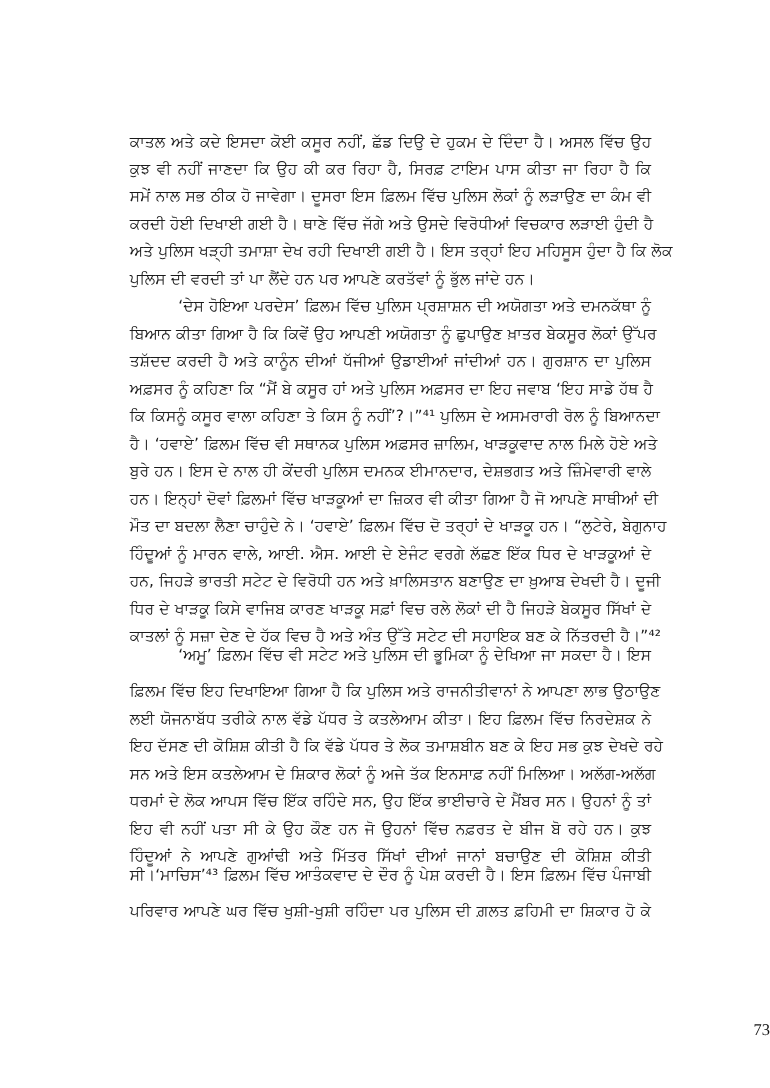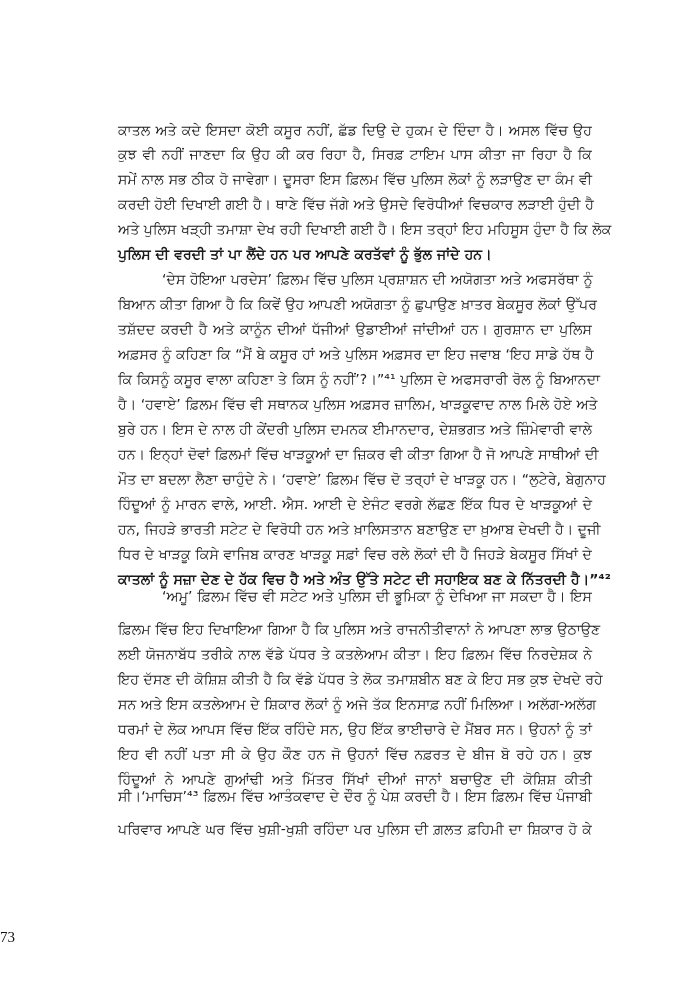--- a/index.html
+++ b/index.html
@@ -6,42 +6,42 @@
   body {
     width: 700px; height: 989px; background: #ffffff; position: relative; overflow: hidden;
     font-family: "DejaVu Sans", sans-serif; color: #1a1a1a;
   }
   .page { position: absolute; left: 118px; top: 0; width: 474px; }
   .line {
     position: absolute; left: 0; width: 474px; height: 24px;
     font-size: 14px; line-height: 24px; white-space: nowrap;
     text-align: justify; text-align-last: justify; letter-spacing: 0.1px;
   }
-  .line.last { text-align-last: left; font-weight: bold; }
+  .line.last { text-align-last: left; }
   .line.indent { padding-left: 44px; width: 430px; }
   .page-number {
-    position: absolute; left: 0; width: 700px; top: 929px; text-align: left;
+    position: absolute; left: 0; width: 700px; top: 929px; text-align: right;
     font-family: "Liberation Serif", serif; font-size: 15px; color: #111;
   }
 </style>
 </head>
 <body>
 
 <div class="page">
   <div class="line" style="top:118px">ਕਾਤਲ ਅਤੇ ਕਦੇ ਇਸਦਾ ਕੋਈ ਕਸੂਰ ਨਹੀਂ, ਛੱਡ ਦਿਉ ਦੇ ਹੁਕਮ ਦੇ ਦਿੰਦਾ ਹੈ। ਅਸਲ ਵਿੱਚ ਉਹ</div>
   <div class="line" style="top:142px">ਕੁਝ ਵੀ ਨਹੀਂ ਜਾਣਦਾ ਕਿ ਉਹ ਕੀ ਕਰ ਰਿਹਾ ਹੈ, ਸਿਰਫ਼ ਟਾਇਮ ਪਾਸ ਕੀਤਾ ਜਾ ਰਿਹਾ ਹੈ ਕਿ</div>
   <div class="line" style="top:167px">ਸਮੇਂ ਨਾਲ ਸਭ ਠੀਕ ਹੋ ਜਾਵੇਗਾ। ਦੂਸਰਾ ਇਸ ਫ਼ਿਲਮ ਵਿੱਚ ਪੁਲਿਸ ਲੋਕਾਂ ਨੂੰ ਲੜਾਉਣ ਦਾ ਕੰਮ ਵੀ</div>
   <div class="line" style="top:192px">ਕਰਦੀ ਹੋਈ ਦਿਖਾਈ ਗਈ ਹੈ। ਥਾਣੇ ਵਿੱਚ ਜੱਗੇ ਅਤੇ ਉਸਦੇ ਵਿਰੋਧੀਆਂ ਵਿਚਕਾਰ ਲੜਾਈ ਹੁੰਦੀ ਹੈ</div>
   <div class="line" style="top:217px">ਅਤੇ ਪੁਲਿਸ ਖੜ੍ਹੀ ਤਮਾਸ਼ਾ ਦੇਖ ਰਹੀ ਦਿਖਾਈ ਗਈ ਹੈ। ਇਸ ਤਰ੍ਹਾਂ ਇਹ ਮਹਿਸੂਸ ਹੁੰਦਾ ਹੈ ਕਿ ਲੋਕ</div>
   <div class="line last" style="top:242px">ਪੁਲਿਸ ਦੀ ਵਰਦੀ ਤਾਂ ਪਾ ਲੈਂਦੇ ਹਨ ਪਰ ਆਪਣੇ ਕਰਤੱਵਾਂ ਨੂੰ ਭੁੱਲ ਜਾਂਦੇ ਹਨ।</div>
-  <div class="line indent" style="top:267px">‘ਦੇਸ ਹੋਇਆ ਪਰਦੇਸ’ ਫ਼ਿਲਮ ਵਿੱਚ ਪੁਲਿਸ ਪ੍ਰਸ਼ਾਸ਼ਨ ਦੀ ਅਯੋਗਤਾ ਅਤੇ ਅਫਸਰੱਥਾ ਨੂੰ</div>
+  <div class="line indent" style="top:267px">‘ਦੇਸ ਹੋਇਆ ਪਰਦੇਸ’ ਫ਼ਿਲਮ ਵਿੱਚ ਪੁਲਿਸ ਪ੍ਰਸ਼ਾਸ਼ਨ ਦੀ ਅਯੋਗਤਾ ਅਤੇ ਦਮਨਕੱਥਾ ਨੂੰ</div>
   <div class="line" style="top:292px">ਬਿਆਨ ਕੀਤਾ ਗਿਆ ਹੈ ਕਿ ਕਿਵੇਂ ਉਹ ਆਪਣੀ ਅਯੋਗਤਾ ਨੂੰ ਛੁਪਾਉਣ ਖ਼ਾਤਰ ਬੇਕਸੂਰ ਲੋਕਾਂ ਉੱਪਰ</div>
   <div class="line" style="top:317px">ਤਸ਼ੱਦਦ ਕਰਦੀ ਹੈ ਅਤੇ ਕਾਨੂੰਨ ਦੀਆਂ ਧੱਜੀਆਂ ਉਡਾਈਆਂ ਜਾਂਦੀਆਂ ਹਨ। ਗੁਰਸ਼ਾਨ ਦਾ ਪੁਲਿਸ</div>
   <div class="line" style="top:342px">ਅਫ਼ਸਰ ਨੂੰ ਕਹਿਣਾ ਕਿ “ਮੈਂ ਬੇ ਕਸੂਰ ਹਾਂ ਅਤੇ ਪੁਲਿਸ ਅਫ਼ਸਰ ਦਾ ਇਹ ਜਵਾਬ ‘ਇਹ ਸਾਡੇ ਹੱਥ ਹੈ</div>
-  <div class="line" style="top:367px">ਕਿ ਕਿਸਨੂੰ ਕਸੂਰ ਵਾਲਾ ਕਹਿਣਾ ਤੇ ਕਿਸ ਨੂੰ ਨਹੀਂ’?।”⁴¹  ਪੁਲਿਸ ਦੇ ਅਫਸਰਾਰੀ ਰੋਲ ਨੂੰ ਬਿਆਨਦਾ</div>
+  <div class="line" style="top:367px">ਕਿ ਕਿਸਨੂੰ ਕਸੂਰ ਵਾਲਾ ਕਹਿਣਾ ਤੇ ਕਿਸ ਨੂੰ ਨਹੀਂ’?।”⁴¹  ਪੁਲਿਸ ਦੇ ਅਸਮਰਾਰੀ ਰੋਲ ਨੂੰ ਬਿਆਨਦਾ</div>
   <div class="line" style="top:392px">ਹੈ। ‘ਹਵਾਏ’ ਫ਼ਿਲਮ ਵਿੱਚ ਵੀ ਸਥਾਨਕ ਪੁਲਿਸ ਅਫ਼ਸਰ ਜ਼ਾਲਿਮ, ਖਾੜਕੂਵਾਦ ਨਾਲ ਮਿਲੇ ਹੋਏ ਅਤੇ</div>
   <div class="line" style="top:417px">ਬੁਰੇ ਹਨ। ਇਸ ਦੇ ਨਾਲ ਹੀ ਕੇਂਦਰੀ ਪੁਲਿਸ ਦਮਨਕ ਈਮਾਨਦਾਰ, ਦੇਸ਼ਭਗਤ ਅਤੇ ਜ਼ਿੰਮੇਵਾਰੀ ਵਾਲੇ</div>
   <div class="line" style="top:442px">ਹਨ। ਇਨ੍ਹਾਂ ਦੋਵਾਂ ਫ਼ਿਲਮਾਂ ਵਿੱਚ ਖਾੜਕੂਆਂ ਦਾ ਜ਼ਿਕਰ ਵੀ ਕੀਤਾ ਗਿਆ ਹੈ ਜੋ ਆਪਣੇ ਸਾਥੀਆਂ ਦੀ</div>
   <div class="line" style="top:467px">ਮੌਤ ਦਾ ਬਦਲਾ ਲੈਣਾ ਚਾਹੁੰਦੇ ਨੇ। ‘ਹਵਾਏ’ ਫ਼ਿਲਮ ਵਿੱਚ ਦੋ ਤਰ੍ਹਾਂ ਦੇ ਖਾੜਕੂ ਹਨ। “ਲੁਟੇਰੇ, ਬੇਗੁਨਾਹ</div>
   <div class="line" style="top:492px">ਹਿੰਦੂਆਂ ਨੂੰ ਮਾਰਨ ਵਾਲੇ, ਆਈ. ਐਸ. ਆਈ ਦੇ ਏਜੰਟ ਵਰਗੇ ਲੱਛਣ ਇੱਕ ਧਿਰ ਦੇ ਖਾੜਕੂਆਂ ਦੇ</div>
   <div class="line" style="top:517px">ਹਨ, ਜਿਹੜੇ ਭਾਰਤੀ ਸਟੇਟ ਦੇ ਵਿਰੋਧੀ ਹਨ ਅਤੇ ਖ਼ਾਲਿਸਤਾਨ ਬਣਾਉਣ ਦਾ ਖ਼ੁਆਬ ਦੇਖਦੀ ਹੈ। ਦੂਜੀ</div>
   <div class="line" style="top:542px">ਧਿਰ ਦੇ ਖਾੜਕੂ ਕਿਸੇ ਵਾਜਿਬ ਕਾਰਣ ਖਾੜਕੂ ਸਫ਼ਾਂ ਵਿਚ ਰਲੇ ਲੋਕਾਂ ਦੀ ਹੈ ਜਿਹੜੇ ਬੇਕਸੂਰ ਸਿੱਖਾਂ ਦੇ</div>
   <div class="line last" style="top:567px">ਕਾਤਲਾਂ ਨੂੰ ਸਜ਼ਾ ਦੇਣ ਦੇ ਹੱਕ ਵਿਚ ਹੈ ਅਤੇ ਅੰਤ ਉੱਤੇ ਸਟੇਟ ਦੀ ਸਹਾਇਕ ਬਣ ਕੇ ਨਿੱਤਰਦੀ ਹੈ।”⁴²</div>
   <div class="line indent" style="top:584px">‘ਅਮੂ’ ਫ਼ਿਲਮ ਵਿੱਚ ਵੀ ਸਟੇਟ ਅਤੇ ਪੁਲਿਸ ਦੀ ਭੂਮਿਕਾ ਨੂੰ ਦੇਖਿਆ ਜਾ ਸਕਦਾ ਹੈ। ਇਸ</div>
   <div class="line" style="top:617px">ਫ਼ਿਲਮ ਵਿੱਚ ਇਹ ਦਿਖਾਇਆ ਗਿਆ ਹੈ ਕਿ ਪੁਲਿਸ ਅਤੇ ਰਾਜਨੀਤੀਵਾਨਾਂ ਨੇ ਆਪਣਾ ਲਾਭ ਉਠਾਉਣ</div>

